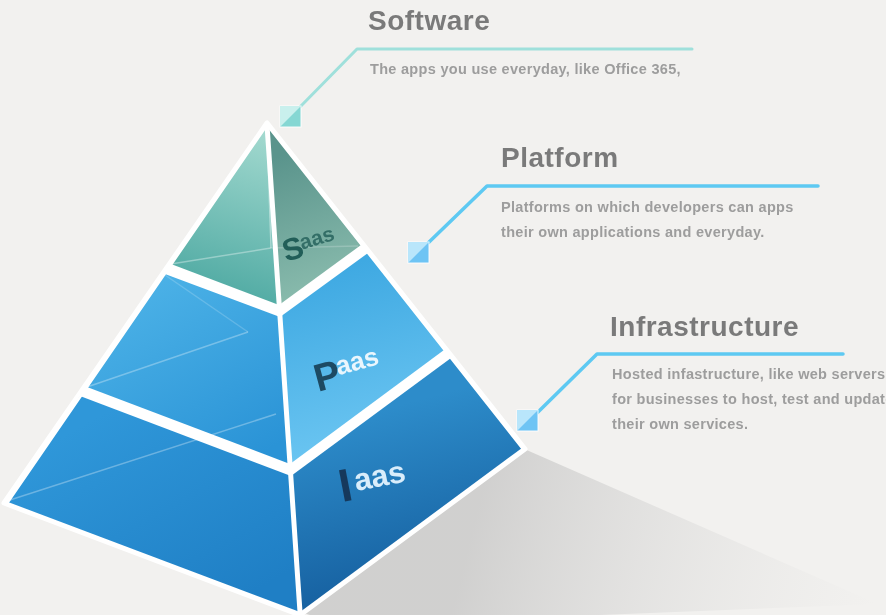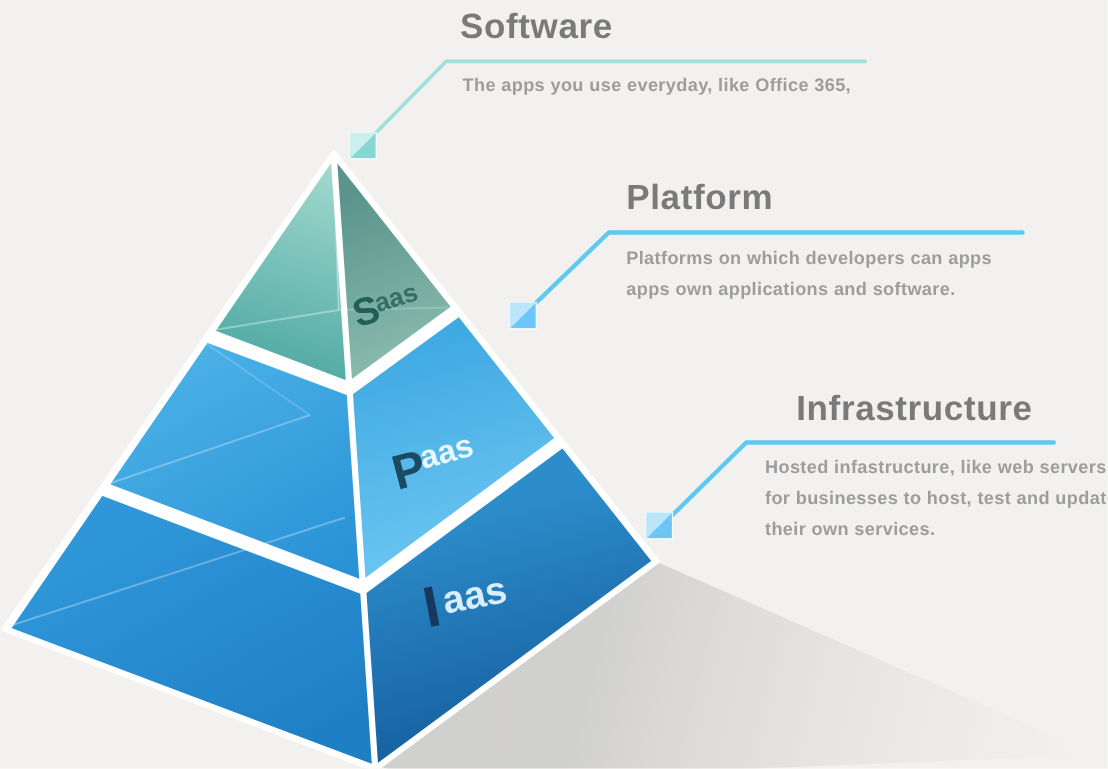--- a/index.html
+++ b/index.html
@@ -132,24 +132,24 @@
   </div>
   <div class="callout callout-desc" style="left:370px;top:57px;text-align:center;">
     <span>The apps you use everyday, like Office 365,</span>
   </div>
 
   <div class="callout" style="left:501px;top:142px;">
     <div class="callout-title">Platform</div>
   </div>
   <div class="callout callout-desc" style="left:501px;top:195px;">
     <span>Platforms on which developers can apps</span>
-    <span>apps own applications and software.</span>
+    <span>their own applications and everyday.</span>
   </div>
 
-  <div class="callout" style="left:610px;top:311px;margin-left:27px;">
+  <div class="callout" style="left:610px;top:311px;">
     <div class="callout-title">Infrastructure</div>
   </div>
   <div class="callout callout-desc" style="left:612px;top:362px;">
     <span>Hosted infastructure, like web servers</span>
     <span>for businesses to host, test and update</span>
     <span>their own services.</span>
   </div>
 
 </div>
 

